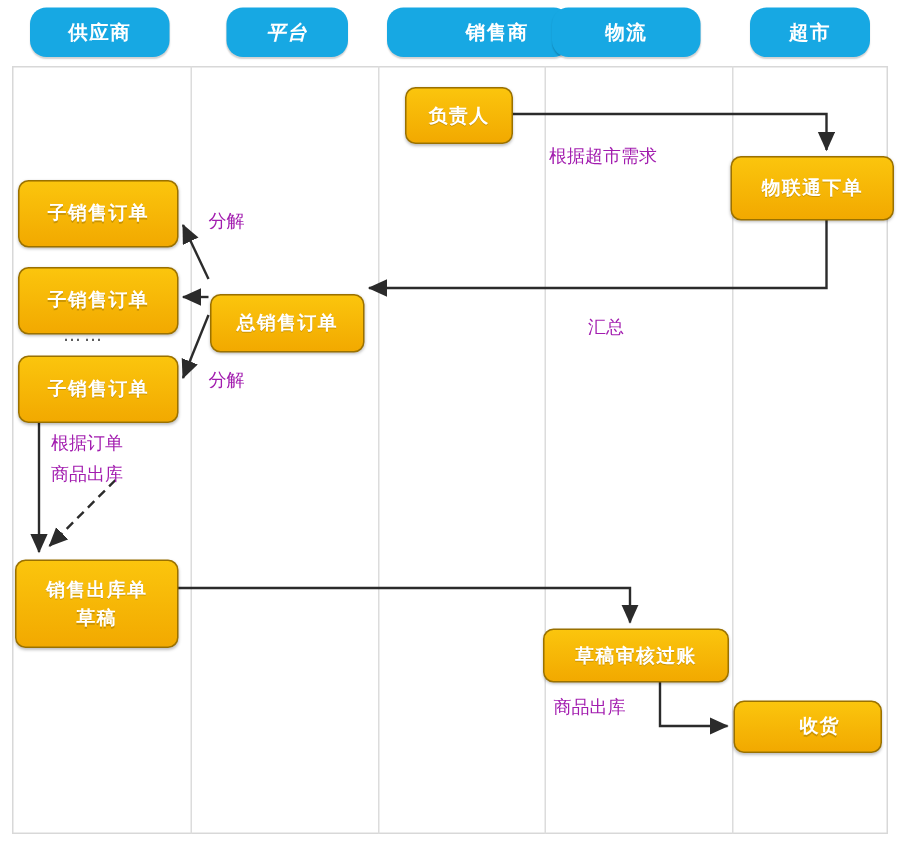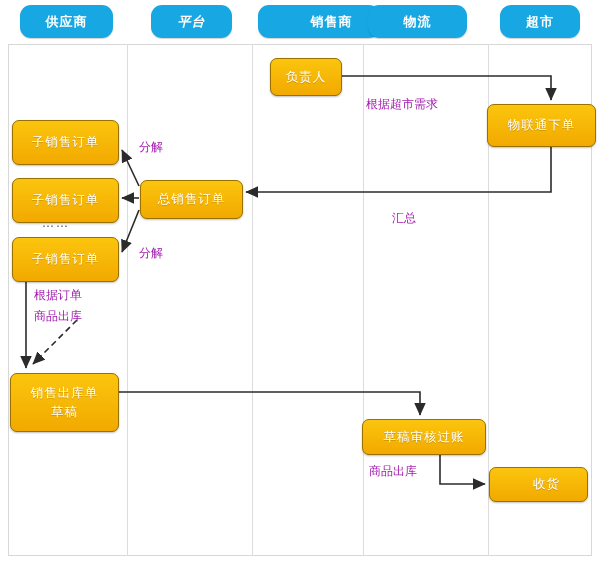--- a/index.html
+++ b/index.html
@@ -17,21 +17,21 @@
   
   .lane-frame{position:absolute;left:8px;top:44px;width:584px;height:512px;
     border:1px solid #d8d8d8;box-sizing:border-box;background:#fff;}
   .lane-div{position:absolute;top:44px;width:1px;height:512px;background:#dcdcdc;}
 
   
   .node{
     position:absolute;background:#f7b500;
     border:1px solid #9a7100;border-radius:7px;
     display:flex;flex-direction:column;align-items:center;justify-content:center;
-    color:#ffffff;font-weight:normal;font-size:12.5px;letter-spacing:1px;
+    color:#ffffff;font-weight:bold;font-size:12.5px;letter-spacing:1px;
     box-shadow:0 1px 2px rgba(0,0,0,.25);
     text-shadow:0 1px 0 rgba(120,90,0,.35);
     background-image:linear-gradient(#fbc50d,#f2a900);
   }
   .node .ln{line-height:1.45;}
 
   
   .elabel{position:absolute;color:#a21caf;font-size:12px;line-height:1.5;white-space:nowrap;}
   .dots{position:absolute;color:#555;font-size:12px;letter-spacing:2px;}
   svg.overlay{position:absolute;left:0;top:0;width:600px;height:563px;pointer-events:none;}
@@ -104,21 +104,21 @@
   <div class="node" style="left:12px;top:178px;width:105px;height:43px;">
     <span class="ln">子销售订单</span>
   </div>
 
   <div class="dots" style="left:42px;top:216px;">……</div>
 
   <div class="node" style="left:12px;top:237px;width:105px;height:43px;">
     <span class="ln">子销售订单</span>
   </div>
 
-  <div class="node" style="left:140px;top:180px;width:101px;height:37px;">
+  <div class="node" style="left:140px;top:196px;width:101px;height:37px;">
     <span class="ln">总销售订单</span>
   </div>
 
   <div class="node" style="left:10px;top:373px;width:107px;height:57px;">
     <span class="ln">销售出库单</span>
     <span class="ln">草稿</span>
   </div>
 
   <div class="node" style="left:362px;top:419px;width:122px;height:34px;">
     <span class="ln">草稿审核过账</span>

